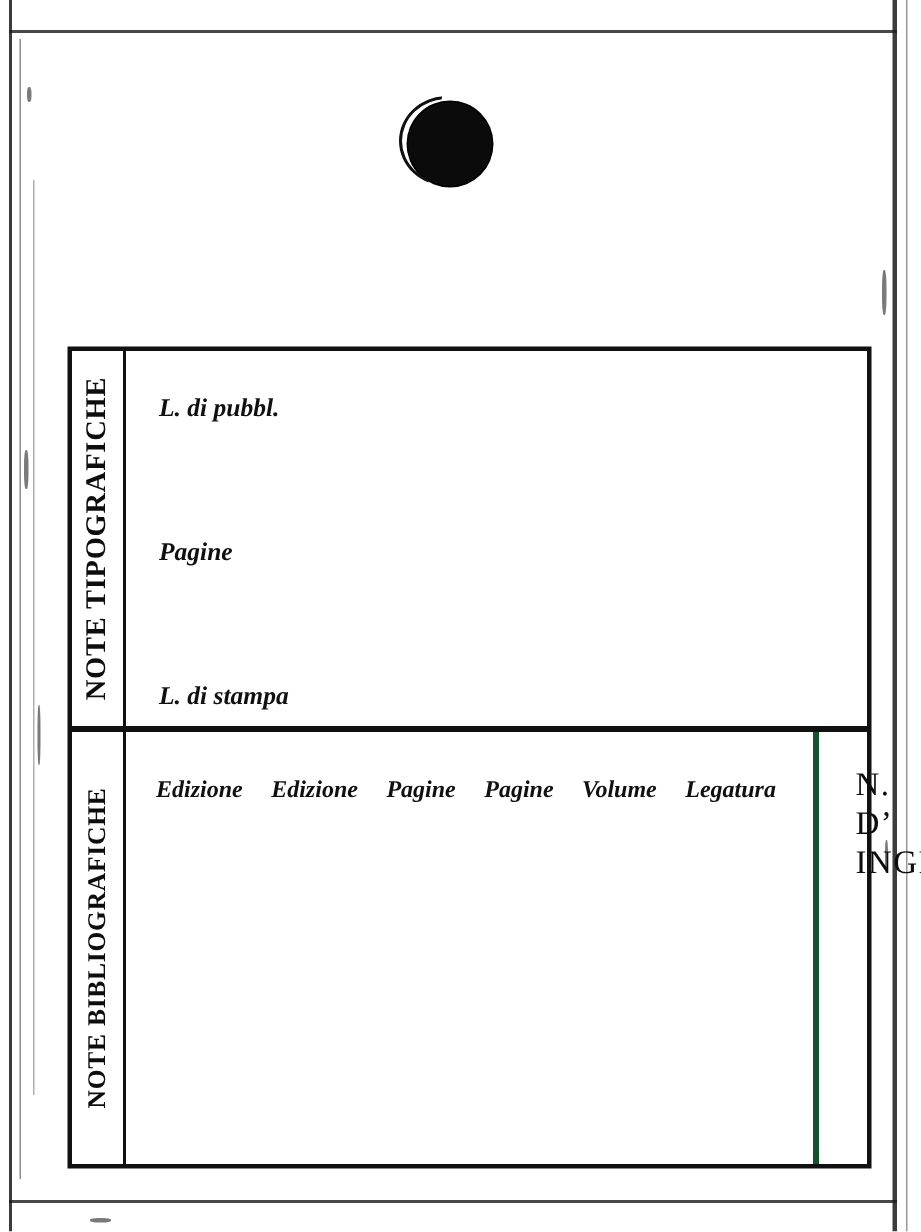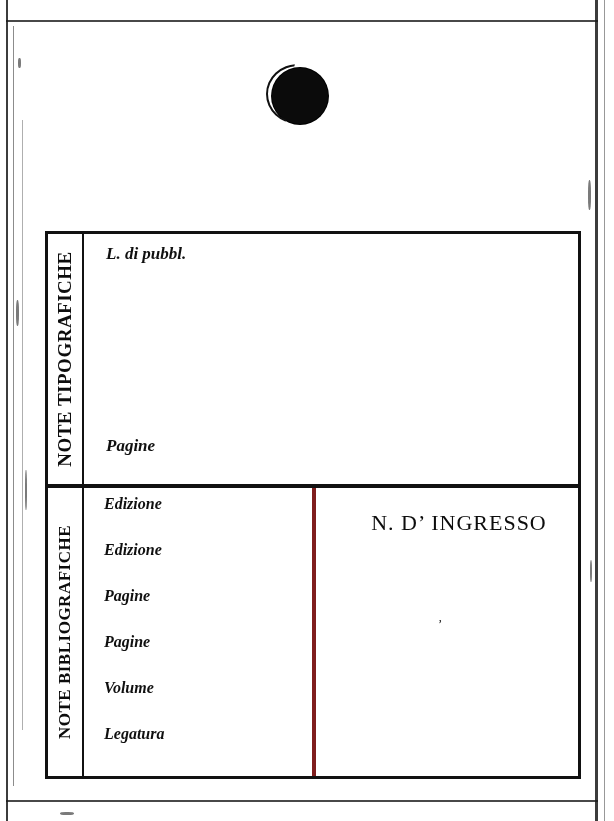--- a/index.html
+++ b/index.html
@@ -109,20 +109,21 @@
   .fields {
     flex: 1 1 auto;
     display: flex;
     flex-direction: column;
     box-sizing: border-box;
   }
   #sec-typo .fields { padding: 10px 14px 8px 22px; justify-content: space-between; }
 
   .field-row {
     display: flex;
+    align-items: flex-end;
     height: 40px;
     gap: 11px;
   }
   .field-label {
     font-style: italic;
     font-weight: bold;
     font-size: 17px;
     color: #101010;
     white-space: nowrap;
     padding-bottom: 2px;
@@ -144,25 +145,25 @@
   }
 
   
   #sec-biblio .right-wrap {
     flex: 1 1 auto;
     display: flex;
   }
   #biblio-fields {
     flex: 0 0 232px;
     display: flex;
-    flex-direction: column;
+    flex-direction: row;
     justify-content: space-around;
     padding: 6px 6px 6px 20px;
     box-sizing: border-box;
-    border-right: 4px solid #7f1d1d;
+    border-right: 4px solid #14532d;
   }
   #biblio-fields .field-row { height: 44px; }
   #biblio-fields .field-label { font-size: 16px; }
 
   #ingresso {
     flex: 1 1 auto;
     position: relative;
     box-sizing: border-box;
   }
   #ingresso-title {
@@ -218,20 +219,24 @@
         <div class="field-row">
           <span class="field-label">L. di pubbl.</span>
           <span class="dots"></span>
         </div>
 
         <div class="field-row">
           <span class="field-label">Pagine</span>
           <span class="dots gap"></span>
         </div>
 
+        <div class="field-row">
+          <span class="field-label">L. di stampa</span>
+          <span class="dots"></span>
+        </div>
 
 
 
       </div>
     </div>
 
     <div class="section" id="sec-biblio">
       <div class="side-label">
         <span class="vtext">NOTE BIBLIOGRAFICHE</span>
       </div>

